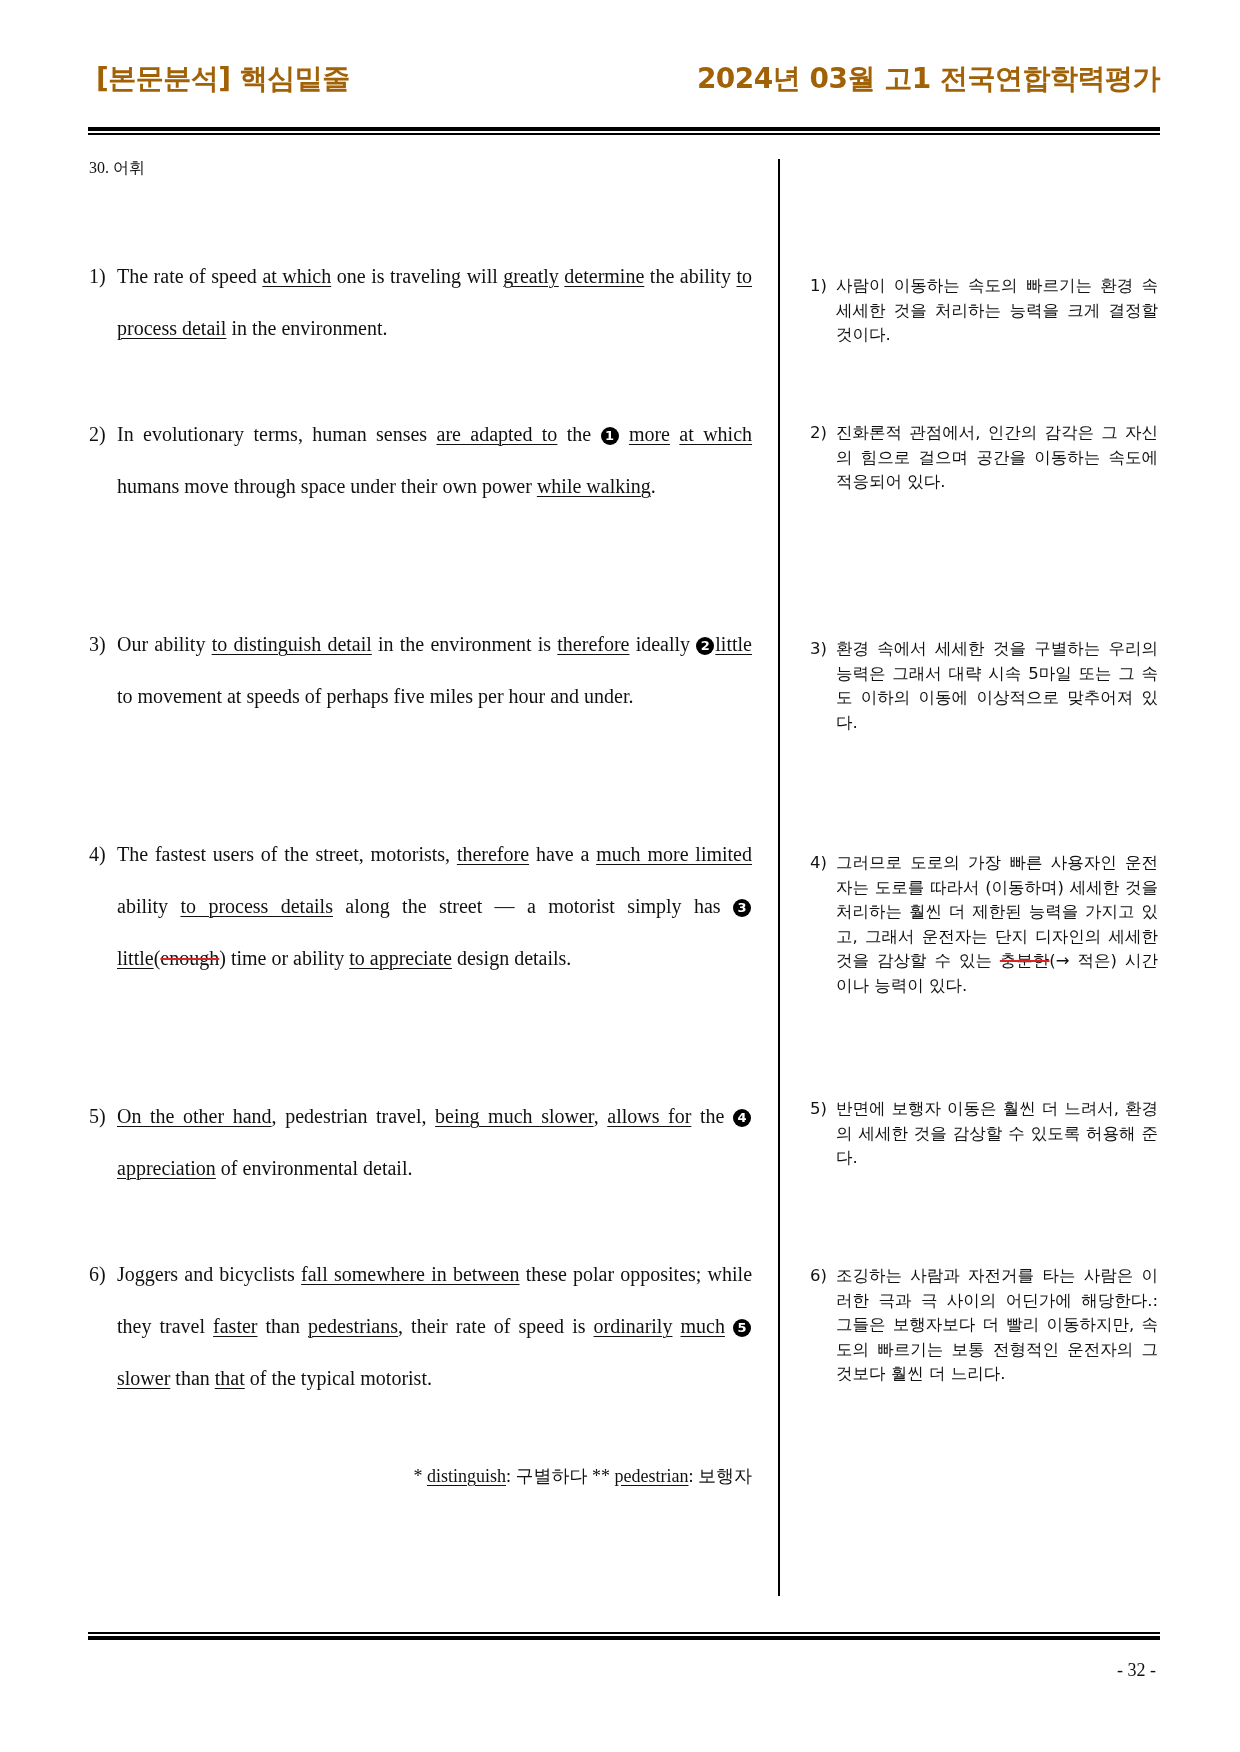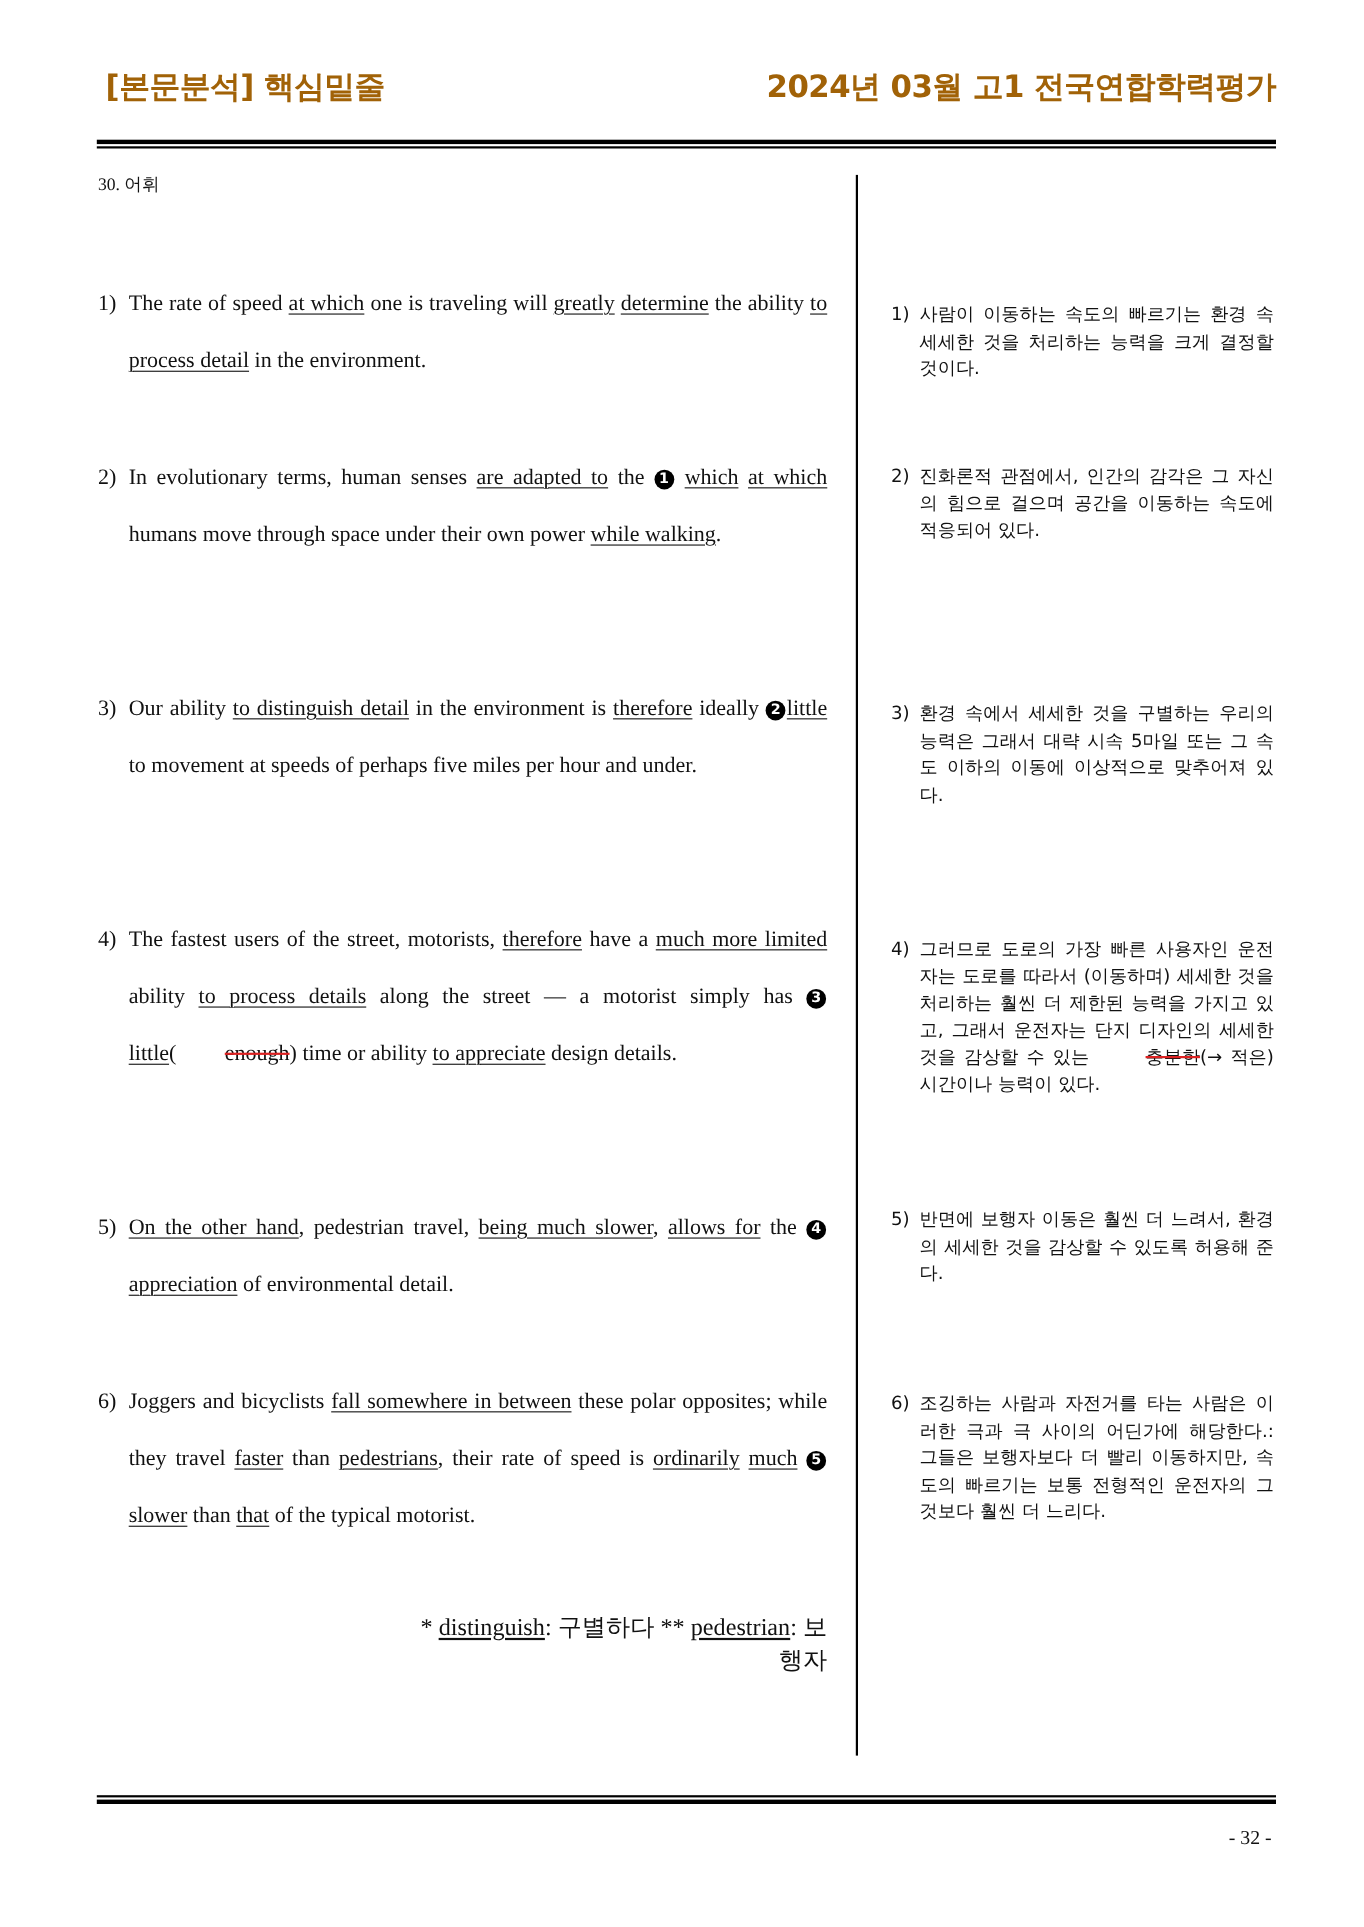--- a/index.html
+++ b/index.html
@@ -9,46 +9,46 @@
     .hdr-right { right: 80px; }
     .rule-thick { position: absolute; left: 88px; right: 80px; height: 4px; background: #000; }
     .rule-thin { position: absolute; left: 88px; right: 80px; height: 1.5px; background: #000; }
     .divider { position: absolute; left: 778px; top: 159px; width: 1.5px; height: 1437px; background: #000; }
     .qtitle { position: absolute; left: 89px; top: 158px; font-family: "Liberation Serif", serif; font-size: 16px; }
     .en { position: absolute; left: 89px; width: 663px; font-family: "Liberation Serif", serif; font-size: 20px; line-height: 52px; text-align: justify; }
     .en .num { position: absolute; left: 0; top: 0; }
     .en .body { margin-left: 28px; display: block; }
     .en u { text-underline-offset: 3px; text-decoration-thickness: 1px; }
     .circ { display: inline-block; width: 18px; height: 18px; border-radius: 50%; background: #000; color: #fff; font-family: "DejaVu Sans", sans-serif; font-size: 13px; font-weight: bold; line-height: 18px; text-align: center; vertical-align: 1px; margin-right: 1px; }
-    .strike-red { text-decoration: line-through; text-decoration-color: #d22; text-decoration-thickness: 2px; margin-left: 44px; }
+    .strike-red { text-decoration: line-through; text-decoration-color: #d22; text-decoration-thickness: 2px; }
     .ko { position: absolute; left: 810px; width: 348px; font-family: "DejaVu Sans", sans-serif; font-size: 16.5px; line-height: 24.5px; text-align: justify; }
     .ko .num { position: absolute; left: 0; top: 0; }
     .ko .body { margin-left: 26px; display: block; }
-    .foot { position: absolute; left: 380px; top: 1464px; width: 372px; text-align: right; font-family: "Liberation Serif", serif; font-size: 22px; }
+    .foot { position: absolute; left: 380px; top: 1464px; width: 372px; text-align: right; font-family: "Liberation Serif", serif; font-size: 18px; }
     .foot u { text-underline-offset: 3px; }
     .pgnum { position: absolute; right: 84px; top: 1660px; font-family: Liberation Serif, serif; font-size: 18px; }
   </style>
 </head>
 <body>
 
 <div class="hdr hdr-left">[본문분석] 핵심밑줄</div>
 <div class="hdr hdr-right">2024년 03월 고1 전국연합학력평가</div>
 <div class="rule-thick" style="top:127px"></div>
 <div class="rule-thin" style="top:133px"></div>
 
 <div class="qtitle">30. 어휘</div>
 <div class="divider"></div>
 
 <div class="en" style="top:250px">
     <span class="num">1)</span>
     <span class="body">The rate of speed <u>at which</u> one is traveling will <u>greatly</u> <u>determine</u> the ability <u>to process detail</u> in the environment.</span>
   </div>
 <div class="en" style="top:408px">
     <span class="num">2)</span>
-    <span class="body">In evolutionary terms, human senses <u>are adapted to</u> the <span class="circ">1</span> <u>which</u> <u>at which</u> humans move through space under their own power <u>while walking</u>.</span>
+    <span class="body">In evolutionary terms, human senses <u>are adapted to</u> the <span class="circ">1</span> <u>more</u> <u>at which</u> humans move through space under their own power <u>while walking</u>.</span>
   </div>
 <div class="en" style="top:618px">
     <span class="num">3)</span>
     <span class="body">Our ability <u>to distinguish detail</u> in the environment is <u>therefore</u> ideally <span class="circ">2</span><u>little</u> to movement at speeds of perhaps five miles per hour and under.</span>
   </div>
 <div class="en" style="top:828px">
     <span class="num">4)</span>
     <span class="body">The fastest users of the street, motorists, <u>therefore</u> have a <u>much more limited</u> ability <u>to process details</u> along the street — a motorist simply has <span class="circ">3</span><u>little</u>(<span class="strike-red">enough</span>) time or ability <u>to appreciate</u> design details.</span>
   </div>
 <div class="en" style="top:1090px">

